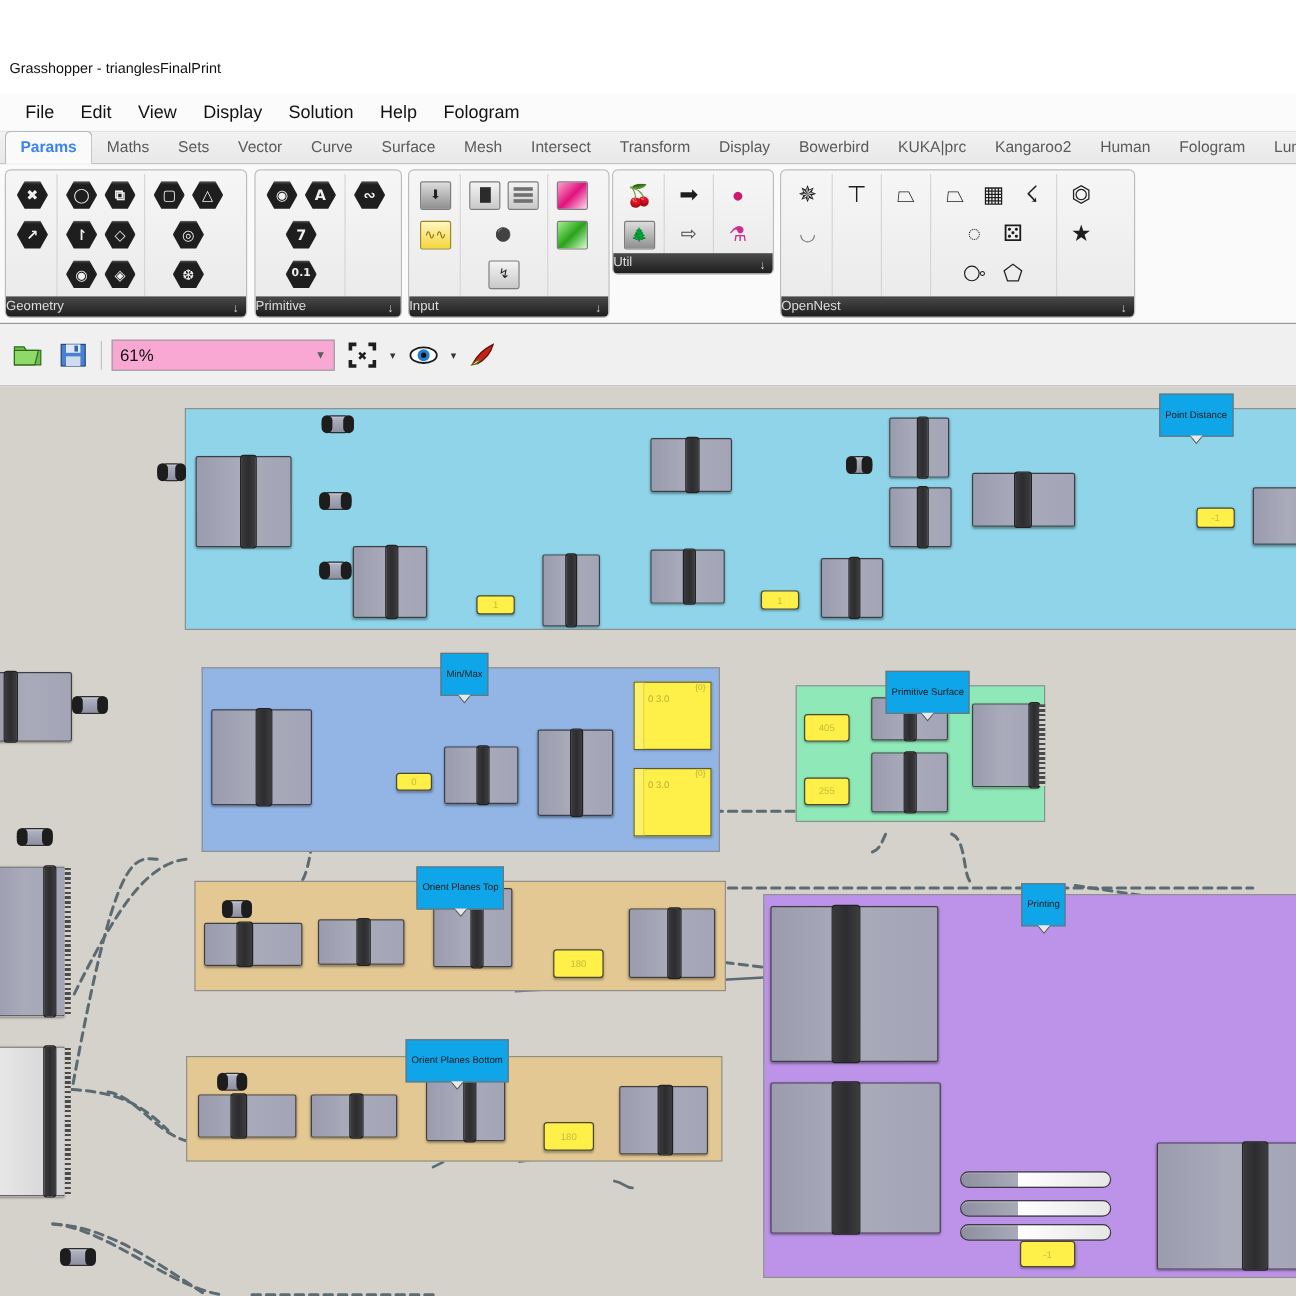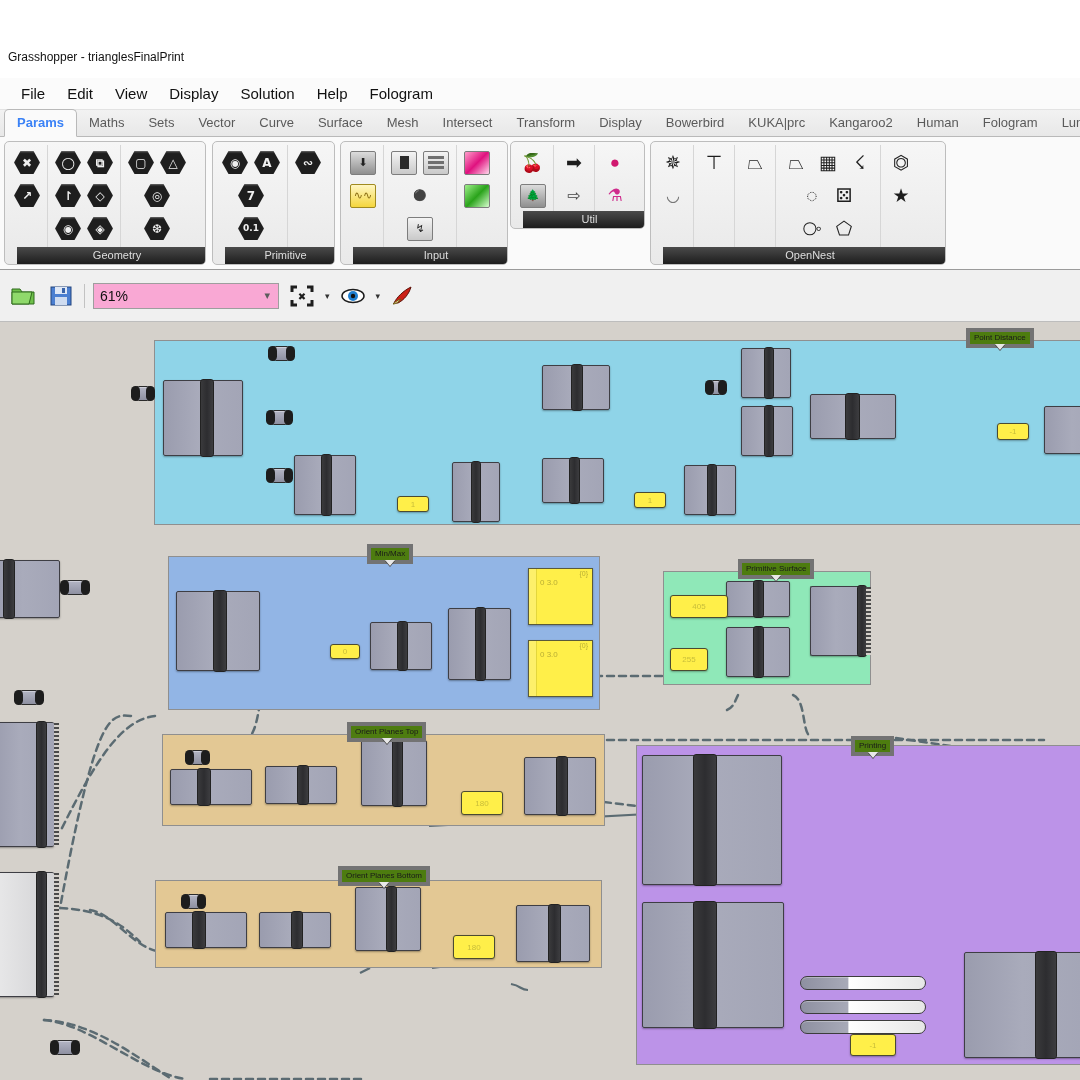--- a/index.html
+++ b/index.html
@@ -64,21 +64,21 @@
   .panel .groups { display: flex; height: 100%; padding: 3px 2px 0 2px; }
   .panel .col {
     display: flex; flex-direction: column; align-items: center;
     padding: 1px 4px; border-right: 1px solid #d6d6d6;
   }
   .panel .col:last-child { border-right: none; }
   .panel .row { display: flex; }
   .panel .caption {
     position: absolute; left: 0; bottom: 0; width: 100%; height: 17px;
     background: linear-gradient(#4a4a4a, #1d1d1d);
-    color: #dedede; font-size: 11px; text-align: center; line-height: 17px; margin-left: 12px;
+    color: #dedede; font-size: 11px; line-height: 17px;
   }
   .panel .caption .arr {
     position: absolute; right: 6px; top: 2px; color: #d0d0d0; font-size: 10px;
   }
 
   
   .ic { width: 32px; height: 33px; display: flex; align-items: center; justify-content: center; }
   .hexi {
     width: 26px; height: 24px; background: #1e1e1e;
     clip-path: polygon(25% 2%, 75% 2%, 100% 50%, 75% 98%, 25% 98%, 0 50%);
@@ -118,22 +118,22 @@
 
   
   .canvas {
     position: absolute; left: 0; top: 322px; width: 1080px; height: 758px;
     background: #d5d1cb; overflow: hidden;
   }
 
   
   .ghgroup { position: absolute; border: 1px solid #8f8f8f; }
   .glabel {
-    position: absolute; background: #4d7c0f; border: 4px solid #737373;
-    font-size: 8px; color: #1a1a1a; padding: 1px 4px; white-space: nowrap;
+    position: absolute; background: #0ea5e9; border: 1px solid #737373;
+    font-size: 8px; color: #1a1a1a; padding: 12px 4px; white-space: nowrap;
     line-height: 10px; z-index: 6;
   }
   .glabel:after {
     content: ""; position: absolute; left: 50%; margin-left: -5px; bottom: -6px;
     width: 0; height: 0; border-left: 5px solid transparent;
     border-right: 5px solid transparent; border-top: 6px solid #e8e8e8;
     filter: drop-shadow(0 1px 0 #3a3a3a);
   }
 
   
@@ -775,21 +775,21 @@
         <div class="ghpill" style="left: 705px; top: 58px; width: 22px;"></div>
         <div class="ghpill" style="left: 185px; top: 428px; width: 25px;"></div>
         <div class="ghpill" style="left: 181px; top: 572px; width: 25px;"></div>
         <div class="ghtoggle" style="left: 800px; top: 654px; width: 126px;"></div>
         <div class="ghtoggle" style="left: 800px; top: 678px; width: 126px;"></div>
         <div class="ghtoggle" style="left: 800px; top: 698px; width: 126px;"></div>
         <div class="ghslider" style="left: 397px; top: 174px; width: 32px; height: 16px;">1</div>
         <div class="ghslider" style="left: 634px; top: 170px; width: 32px; height: 16px;">1</div>
         <div class="ghslider" style="left: 997px; top: 101px; width: 32px; height: 17px;">-1</div>
         <div class="ghslider" style="left: 330px; top: 322px; width: 30px; height: 15px;">0</div>
-        <div class="ghslider" style="left: 670px; top: 273px; width: 58px; height: 23px;">405</div>
+        <div class="ghslider" style="left: 670px; top: 273px; width: 38px; height: 23px;">405</div>
         <div class="ghslider" style="left: 670px; top: 326px; width: 38px; height: 23px;">255</div>
         <div class="ghslider" style="left: 461px; top: 469px; width: 42px; height: 24px;">180</div>
         <div class="ghslider" style="left: 453px; top: 613px; width: 42px; height: 24px;">180</div>
         <div class="ghslider" style="left: 850px; top: 712px; width: 46px; height: 22px;">-1</div>
         <div class="ghpanel" style="left: 528px; top: 246px; width: 65px; height: 57px;">
           <div class="pleft"></div>
           <div class="phdr">{0}</div>
           <div class="pval">0  3.0</div>
         </div>
         <div class="ghpanel" style="left: 528px; top: 318px; width: 65px; height: 57px;">

